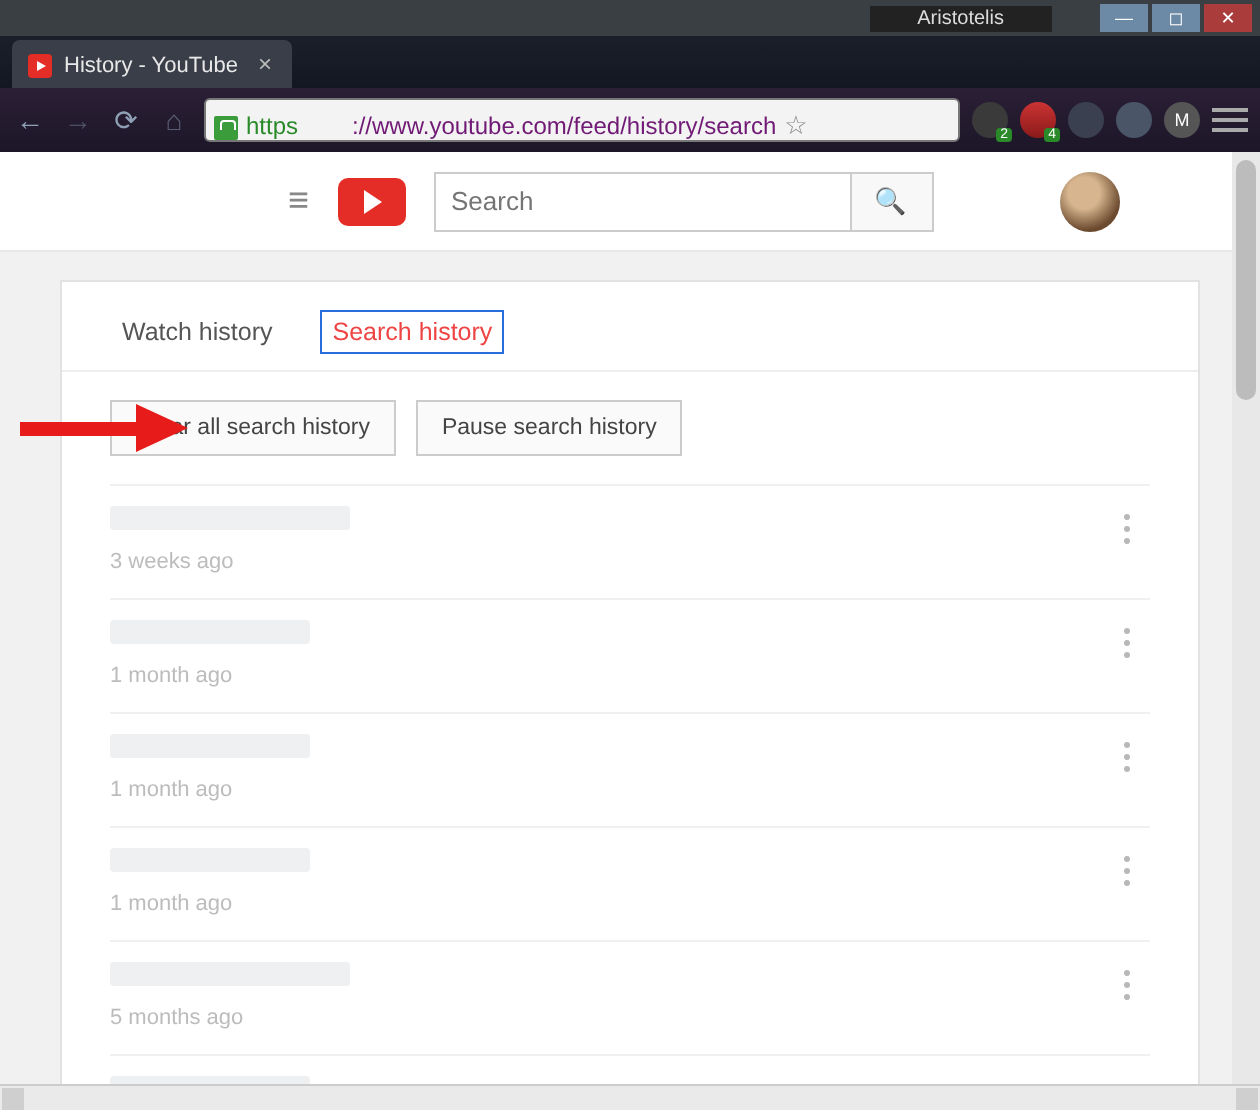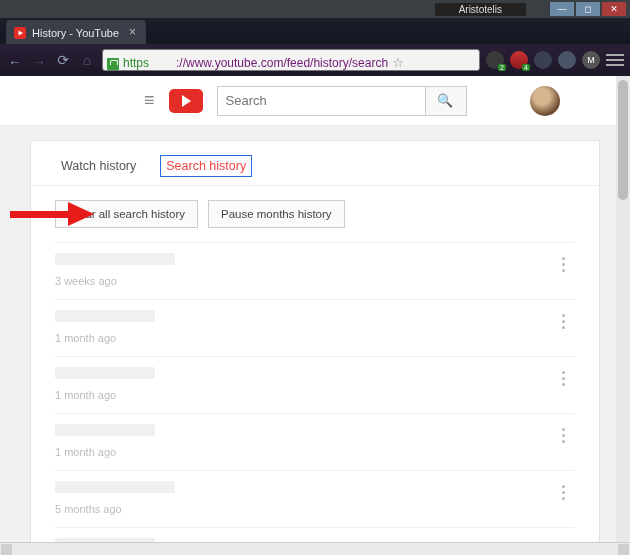--- a/index.html
+++ b/index.html
@@ -167,21 +167,21 @@
   </div>
 
   <div class="panel-wrap">
     <div class="panel">
       <div class="tabs">
         <div class="tabitem">Watch history</div>
         <div class="tabitem selected">Search history</div>
       </div>
       <div class="actions actions-row">
         <button class="actbtn">Clear all search history</button>
-        <button class="actbtn">Pause months history</button>
+        <button class="actbtn">Pause search history</button>
       </div>
       <div class="items">
         <div class="item">
           <div class="blur-line"></div>
           <div class="item-date">3 weeks ago</div>
           <div class="item-menu">
               <span></span>
               <span></span>
               <span></span>
             </div>

